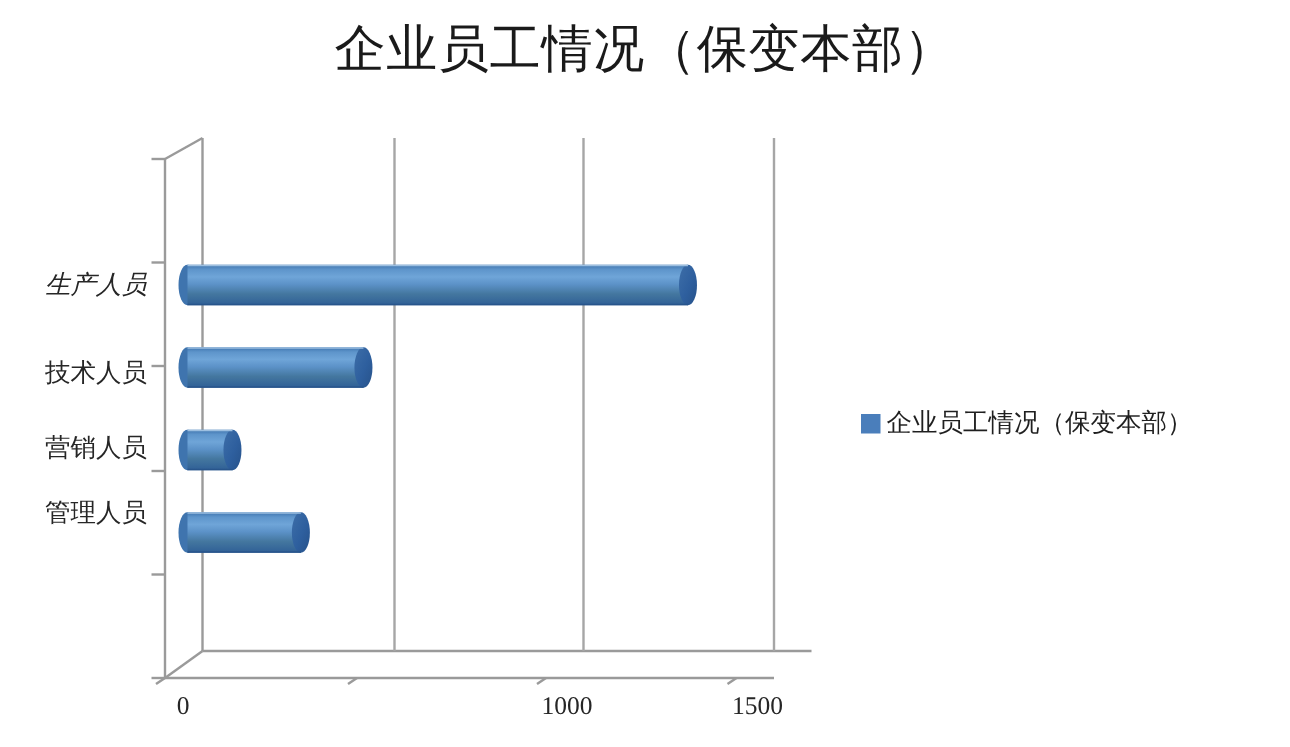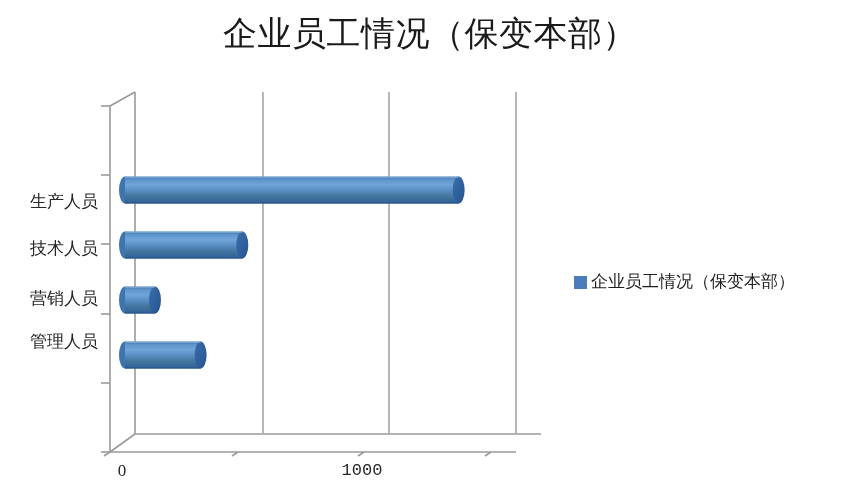--- a/index.html
+++ b/index.html
@@ -175,26 +175,27 @@
         <line x1="125" y1="287" x2="154.97666666666666" y2="287" stroke="#9dbfe0" stroke-width="1"></line>
         <line x1="125" y1="313" x2="154.97666666666666" y2="313" stroke="#28558b" stroke-width="1"></line>
         <ellipse cx="125" cy="355" rx="6" ry="13.5" fill="#3f74ae"></ellipse>
         <rect x="125" y="341.5" width="75.59333333333333" height="27" fill="url(#cylGrad)"></rect>
         <ellipse cx="200.59333333333333" cy="355" rx="6" ry="13.5" fill="url(#capGrad)"></ellipse>
         <line x1="125" y1="342" x2="200.59333333333333" y2="342" stroke="#9dbfe0" stroke-width="1"></line>
         <line x1="125" y1="368" x2="200.59333333333333" y2="368" stroke="#28558b" stroke-width="1"></line>
       </g>
   </svg>
 
-  <div class="cat-label" style="top:192px;">生产人员</div>
+  <div class="cat-label" style="top:180px;font-style:italic;">生产人员</div>
   <div class="cat-label" style="top:289px;">营销人员</div>
   <div class="cat-label" style="top:239px;">技术人员</div>
   <div class="cat-label" style="top:332px;">管理人员</div>
 
   <div class="tick-label" style="left:122px;">0</div>
-  <div class="tick-label" style="left:362px;font-family:Liberation Mono, monospace;">1000</div>
+  <div class="tick-label" style="left:378px;">1000</div>
+  <div class="tick-label" style="left:505px;">1500</div>
 
   <div class="legend">
     <span class="legend-swatch"></span>
     <span class="legend-text">企业员工情况（保变本部）</span>
   </div>
 
 </div>
 
 </body></html>

